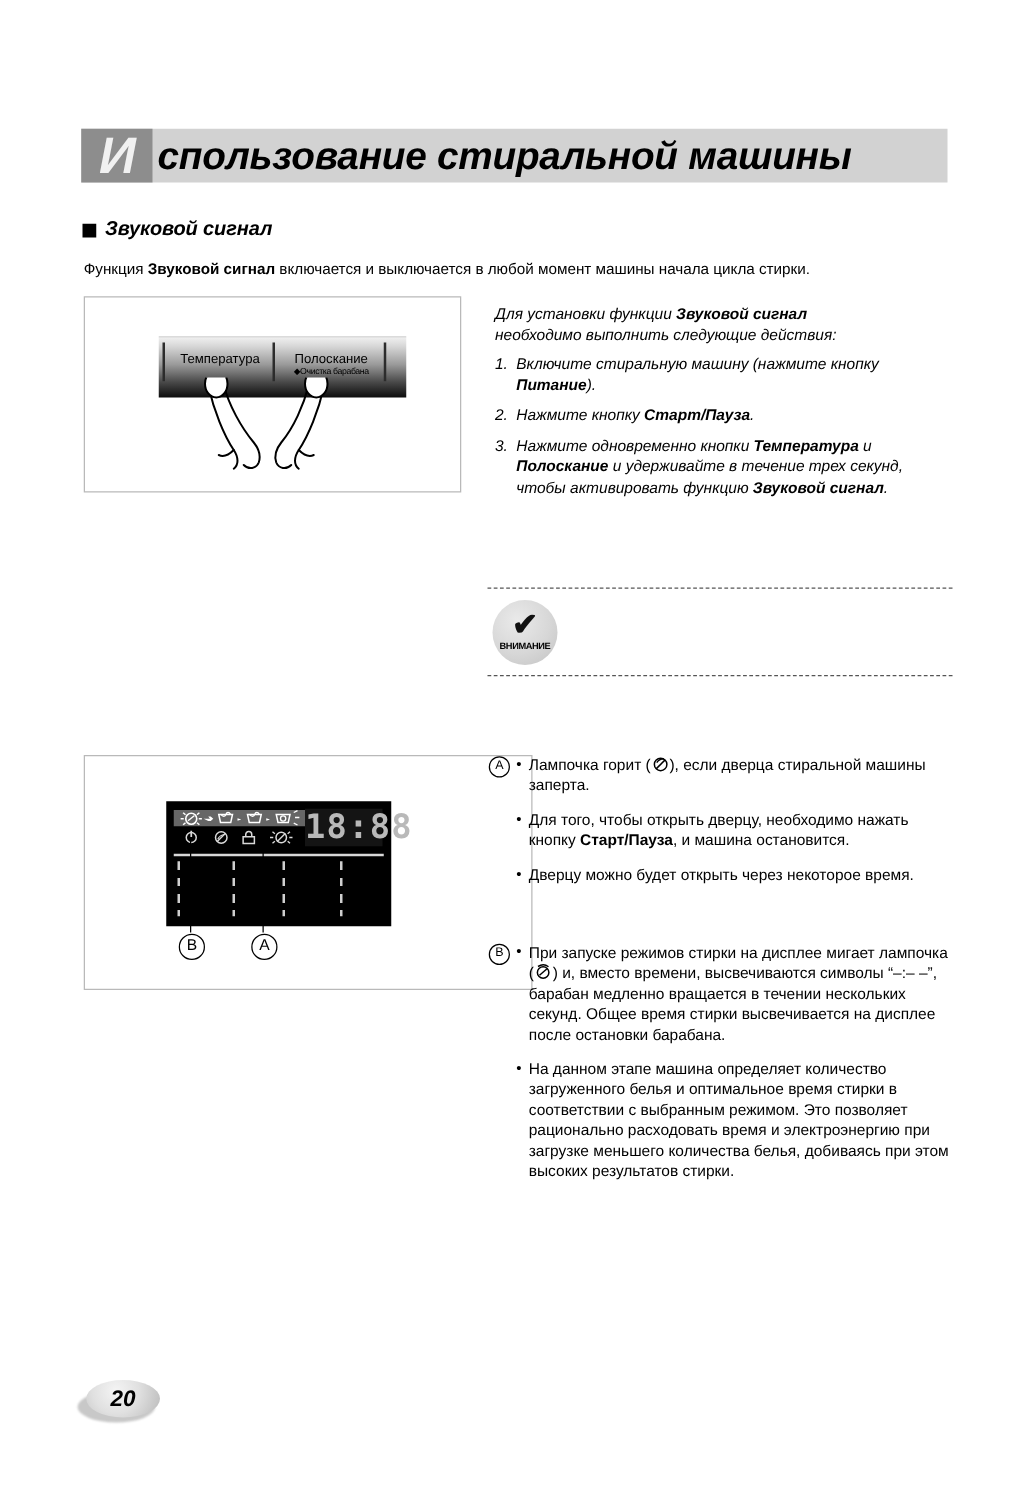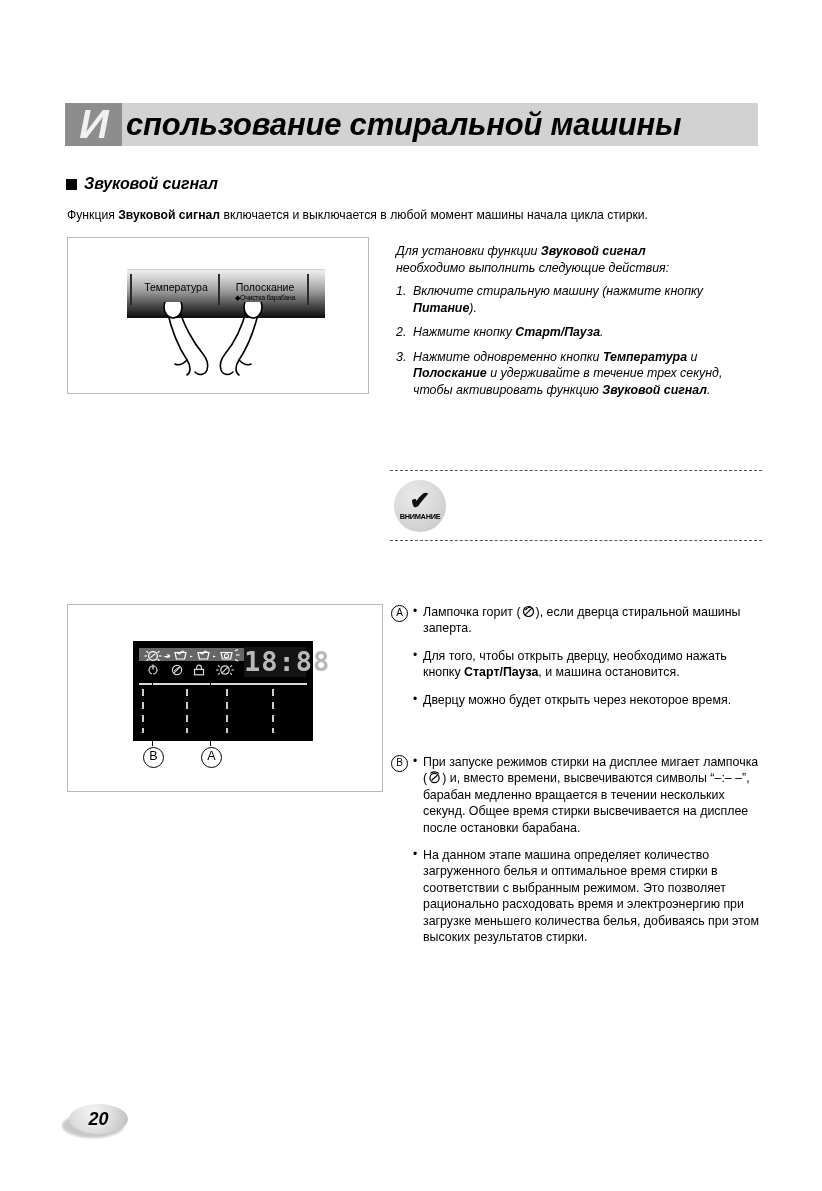--- a/index.html
+++ b/index.html
@@ -92,21 +92,21 @@
   }
 
   
   .figbox {
     position: absolute;
     border: 1.5px solid #b9b9b9;
     background: #fff;
     box-sizing: border-box;
   }
   #figbox1 { left: 67px; top: 237px; width: 302px; height: 157px; }
-  #figbox2 { left: 67px; top: 604px; width: 316px; height: 188px; }
+  #figbox2 { left: 67px; top: 604px; width: 359px; height: 188px; }
 
   
   .cp-wrap {
     position: absolute;
     left: 59px;
     top: 31px;
     width: 198px;
     height: 49px;
   }
   .cp-panel {

